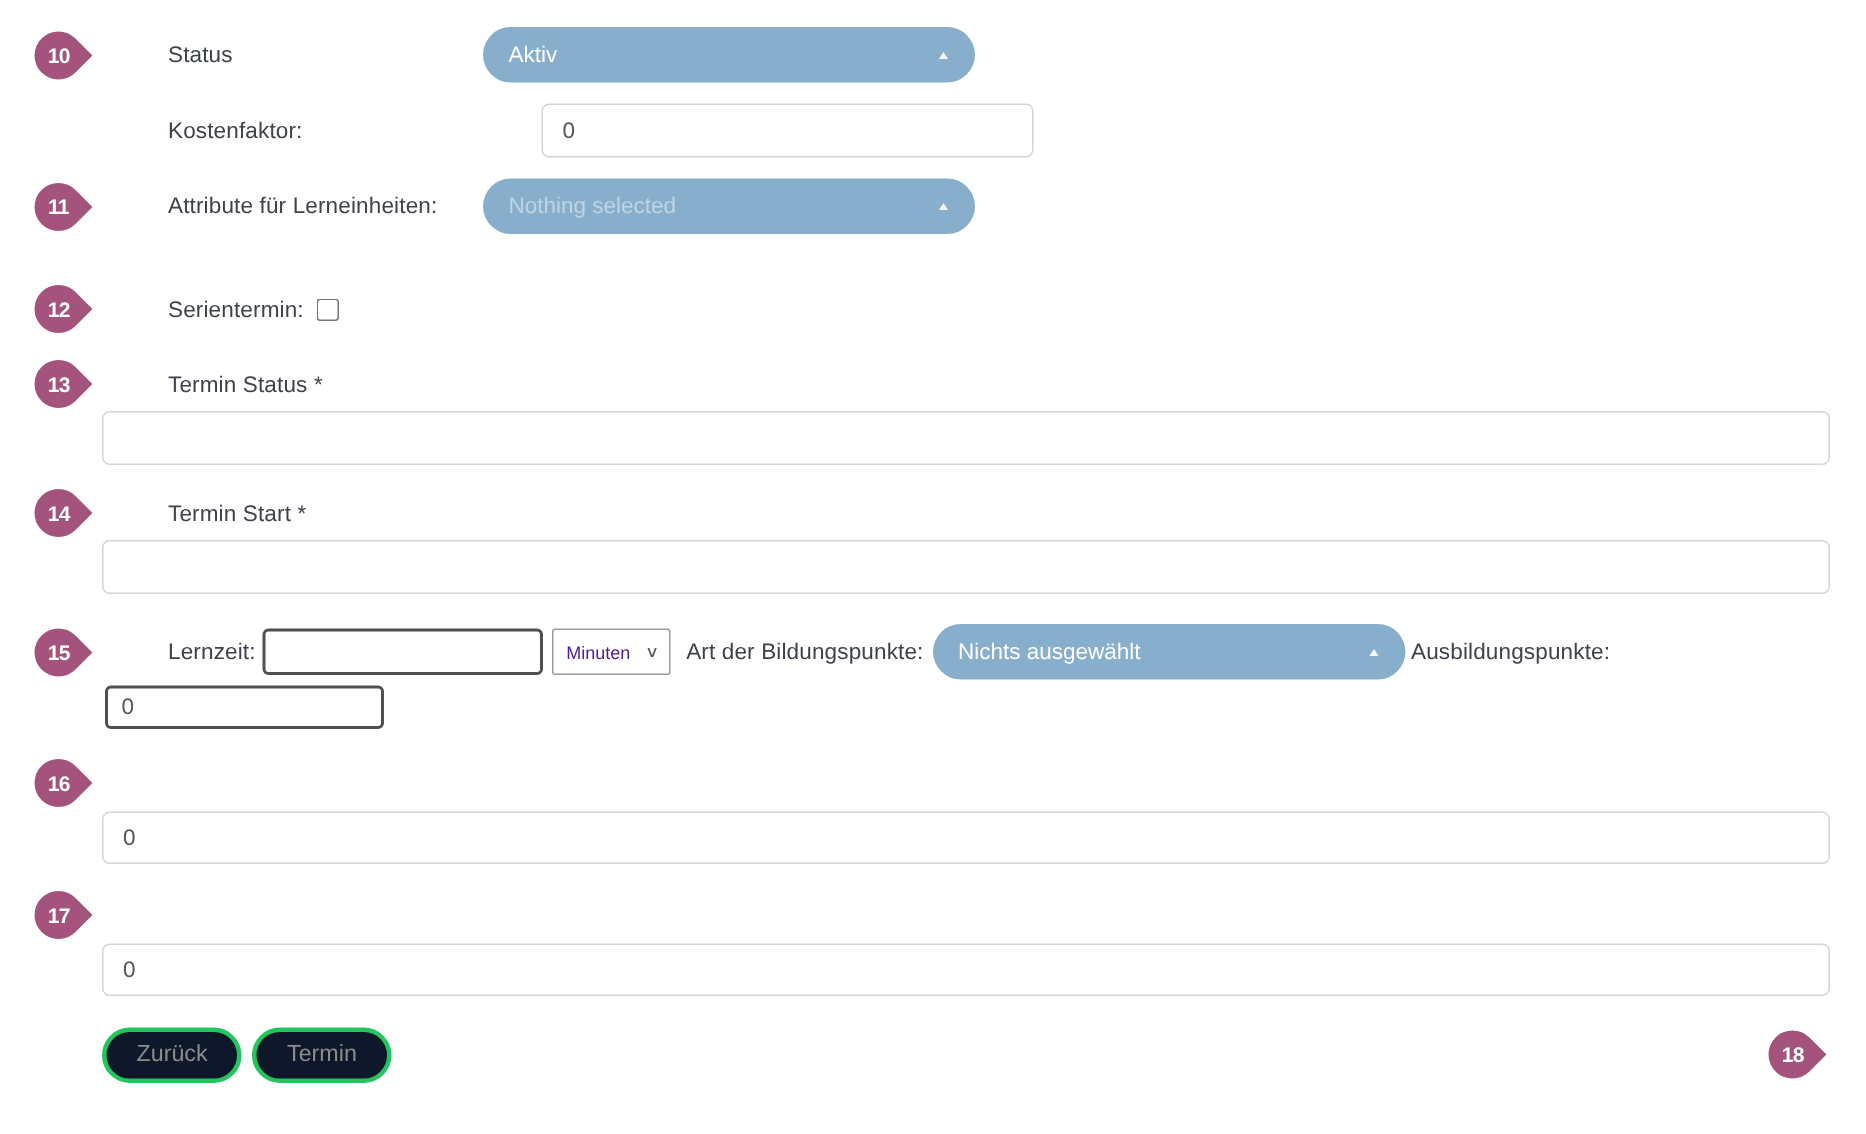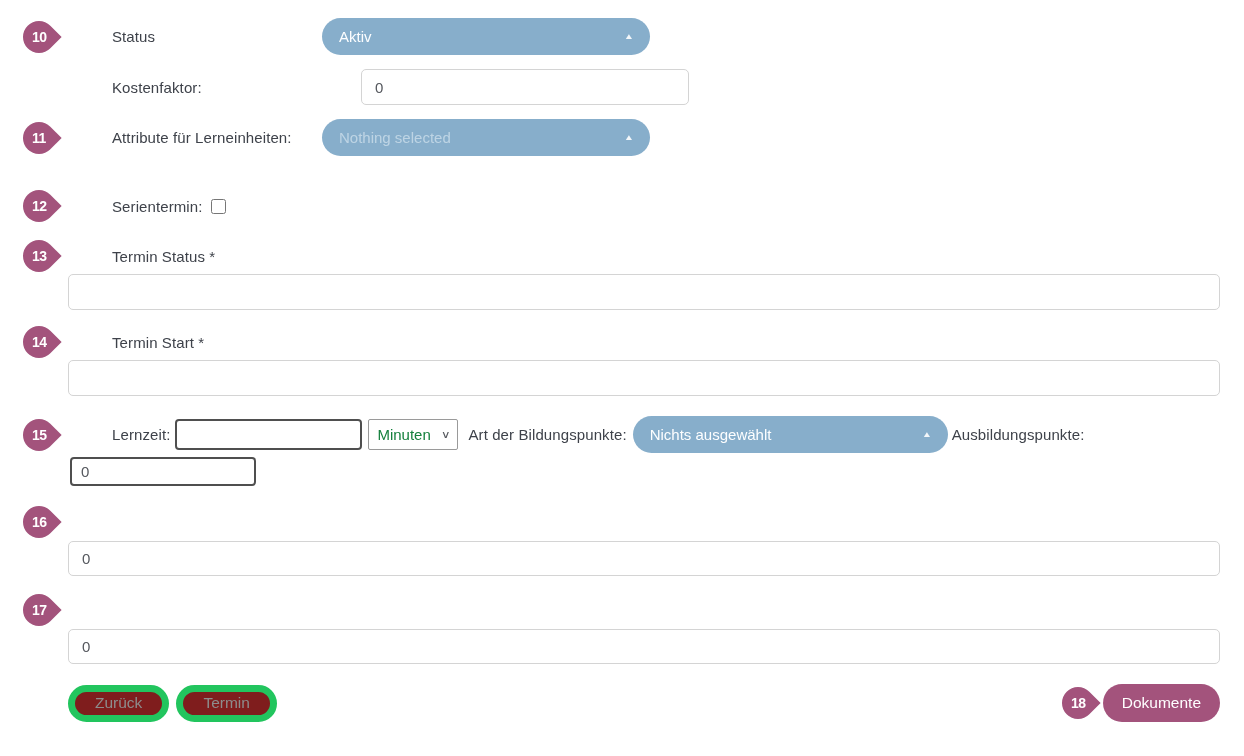--- a/index.html
+++ b/index.html
@@ -112,22 +112,22 @@
   .select-wrap { position: relative; display: inline-flex; align-items: center; }
   select.unit-select {
     appearance: none;
     -webkit-appearance: none;
     border: 1px solid #9a9a9a;
     border-radius: 2px;
     background: #fff;
     height: 31px;
     padding: 0 26px 0 8px;
     font-family: "Liberation Sans", "DejaVu Sans", sans-serif;
-    font-size: 15px;
-    color: #15803d;
+    font-size: 12px;
+    color: #4c1d95;
     outline: none;
   }
   .select-wrap .chevron {
     position: absolute;
     right: 8px;
     pointer-events: none;
     color: #55585e;
     font-size: 13px;
     transform: scaleY(0.8);
   }
@@ -138,23 +138,23 @@
     border: 1.5px solid #8a8a8a;
     border-radius: 3px;
     background: #fff;
     margin-left: 8px;
     cursor: pointer;
   }
 
   
   .btn-outline {
     height: 37px;
-    border: 7px solid #22c55e;
+    border: 3px solid #22c55e;
     border-radius: 19px;
-    background: #7f1d1d;
+    background: #0f172a;
     color: #8d8d8d;
     font-family: "Liberation Sans", "DejaVu Sans", sans-serif;
     font-size: 15.5px;
     padding: 0 20px;
     cursor: pointer;
   }
   .btn-solid {
     height: 38px;
     border: none;
     border-radius: 19px;
@@ -288,17 +288,16 @@
 
   <div class="row row-footer">
     <button class="btn-outline">Zurück</button>
     <button class="btn-outline gap7">Termin</button>
     <div class="right-group">
       <span class="badge-wrap">
         <span class="badge inline">
           <span>18</span>
         </span>
       </span>
-      <button class="btn-solid">Dokumente</button>
     </div>
   </div>
 
 </div>
 
 </body></html>

